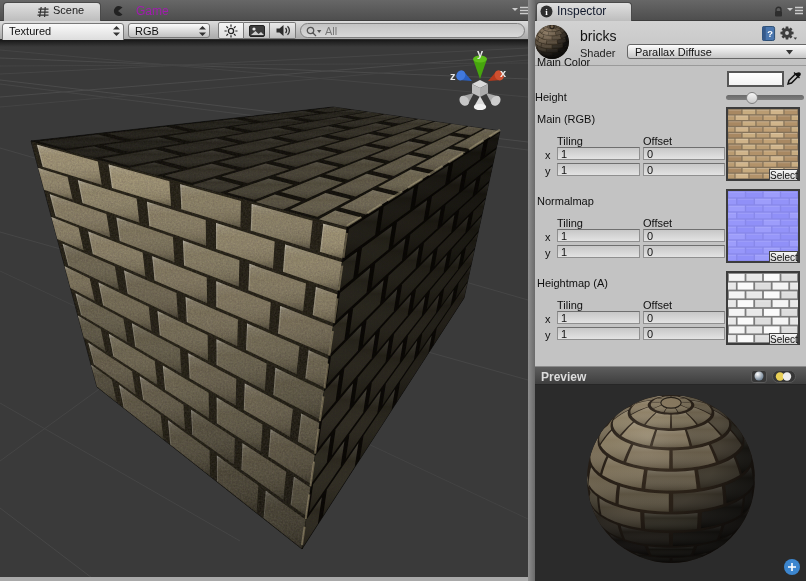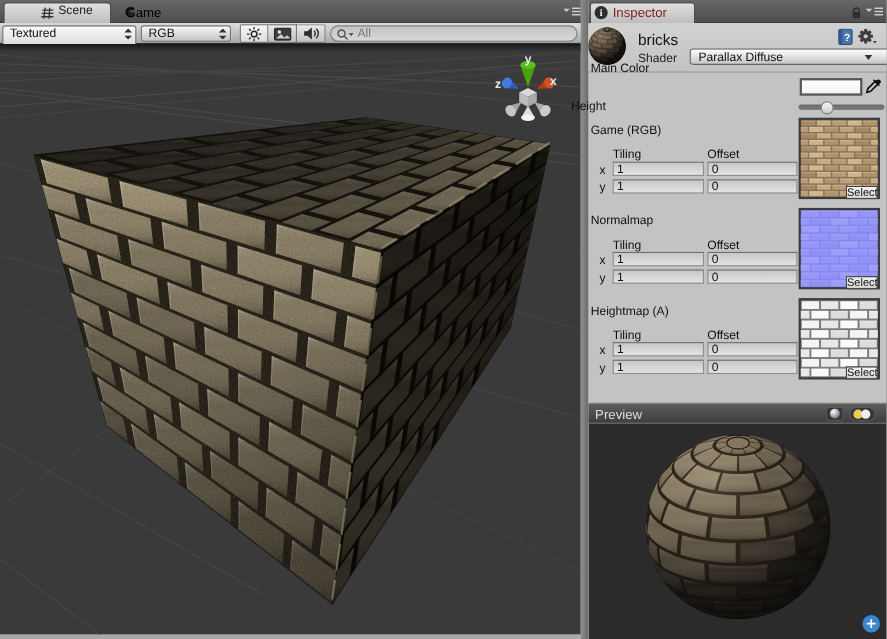--- a/index.html
+++ b/index.html
@@ -12,21 +12,21 @@
 <div class="abs" style="left:3px;top:2px;width:98px;height:19px;background:linear-gradient(#e0e0e0,#bdbdbd);border:1px solid #4a4a4a;border-bottom:none;border-radius:4px 4px 0 0"></div>
 <svg class="abs" width="14" height="13" viewBox="0 0 14 13" style="left:36px;top:5px">
     <g stroke="#333" stroke-width="1.2" fill="none">
       <path d="M2.5 4.2 h10 M2 7.2 h10.5 M1.5 10.2 h11 M5.2 2 l-1.6 10 M9.2 2 l-0.6 10"></path>
     </g>
   </svg>
 <div class="abs" style="left:53px;top:4px;font-size:11px;color:#1a1a1a">Scene</div>
 <svg class="abs" width="12" height="12" viewBox="0 0 12 12" style="left:112px;top:5px">
     <path d="M10.5 2.6 A5 5 0 1 0 10.5 9.4 L6 6 Z" fill="#222"></path>
   </svg>
-<div class="abs" style="left:114px;top:4px;font-size:12px;color:#000000">Game</div>
+<div class="abs" style="left:136px;top:4px;font-size:12px;color:#a21caf">Game</div>
 <svg class="abs" width="16" height="10" viewBox="0 0 16 10" style="left:512px;top:6px">
     <path d="M0 2 l3 3 3-3z" fill="#ccc"></path>
     <path d="M8 1.5h8M8 4.5h8M8 7.5h8" stroke="#ccc" stroke-width="1.4"></path>
   </svg>
 
 <div class="abs" style="left:0;top:21px;width:528px;height:19px;background:linear-gradient(#dcdcdc,#a9a9a9);border-bottom:1px solid #2c2c2c"></div>
 <div class="abs" style="left:2px;top:23px;width:122px;height:33px;background:linear-gradient(#fafafa,#c2c2c2);border:1px solid #787878;border-radius:3px;font-size:11px;color:#111;padding:1px 0 0 6px">Textured</div>
 <svg class="abs" width="7" height="10" viewBox="0 0 7 10" style="left:113px;top:26px">
     <path d="M0 3.5 L3.5 0 L7 3.5z M0 6.5 L3.5 10 L7 6.5z" fill="#333"></path>
   </svg>
@@ -535,21 +535,21 @@
 
 <div class="abs" style="left:528px;top:0;width:7px;height:581px;background:linear-gradient(90deg,#8e8e8e,#6a6a6a)"></div>
 
 <div class="abs" style="left:535px;top:0;width:271px;height:581px;background:#c3c3c3"></div>
 <div class="abs" style="left:535px;top:0;width:271px;height:21px;background:linear-gradient(#676767,#4e4e4e);border-bottom:1px solid #3c3c3c"></div>
 <div class="abs" style="left:536px;top:2px;width:96px;height:19px;background:linear-gradient(#e0e0e0,#bdbdbd);border:1px solid #4a4a4a;border-bottom:none;border-radius:4px 4px 0 0"></div>
 <svg class="abs" width="13" height="13" viewBox="0 0 13 13" style="left:540px;top:5px">
     <circle cx="6.5" cy="6.5" r="6" fill="#2e2e2e"></circle>
     <text x="6.5" y="9.8" font-size="9" font-weight="bold" fill="#fff" text-anchor="middle" font-family="Liberation Serif,serif">i</text>
   </svg>
-<div class="abs" style="left:557px;top:4px;font-size:12px;color:#7f1d1d">Inspector</div>
+<div class="abs" style="left:557px;top:4px;font-size:12px;color:#0f172a">Inspector</div>
 <svg class="abs" width="11" height="12" viewBox="0 0 11 12" style="left:773px;top:6px">
     <path d="M3 5 v-1.2 a2.5 2.5 0 0 1 5 0 V5" fill="none" stroke="#2e2e2e" stroke-width="1.4"></path>
     <rect x="2" y="5" width="7" height="5.5" rx="1" fill="#2e2e2e"></rect>
   </svg>
 <svg class="abs" width="16" height="10" viewBox="0 0 16 10" style="left:787px;top:6px">
     <path d="M0 2 l3 3 3-3z" fill="#ccc"></path>
     <path d="M8 1.5h8M8 4.5h8M8 7.5h8" stroke="#ccc" stroke-width="1.4"></path>
   </svg>
 
 <div class="abs" style="left:535px;top:21px;width:271px;height:45px;background:linear-gradient(#d2d2d2,#c2c2c2);border-bottom:1px solid #9a9a9a"></div>
@@ -683,25 +683,25 @@
     <path d="M15.5 13 h4 l-2 2.6z" fill="#3d3d3d"></path>
   </svg>
 
 <div class="abs lab" style="left:537px;top:56px">Main Color</div>
 <div class="abs" style="left:727px;top:71px;width:57px;height:16px;background:linear-gradient(#fff,#f2f2f2);border:2px solid #565656"></div>
 <svg class="abs" width="16" height="16" viewBox="0 0 16 16" style="left:786px;top:70px">
     <path d="M2 14 L3 10.5 L9.5 4 L12 6.5 L5.5 13 Z" fill="none" stroke="#111" stroke-width="1.5"></path>
     <path d="M9 3.2 L12.8 7 L14.6 5.2 a2 2 0 0 0-2.7-2.7 Z" fill="#111"></path>
     <path d="M8 2.5 l5.5 5.5" stroke="#111" stroke-width="1.2"></path>
   </svg>
-<div class="abs lab" style="left:519px;top:91px">Height</div>
+<div class="abs lab" style="left:535px;top:91px">Height</div>
 <div class="abs" style="left:726px;top:95px;width:78px;height:5px;background:linear-gradient(#696969,#7e7e7e);border-radius:3px"></div>
 <div class="abs" style="left:746px;top:92px;width:12px;height:12px;border-radius:50%;background:linear-gradient(#f5f5f5,#cacaca);border:1px solid #818181"></div>
 
-<div class="abs lab" style="left:537px;top:113px">Game (RGB)</div>
+<div class="abs lab" style="left:537px;top:113px">Main (RGB)</div>
 <div class="abs lab" style="left:557px;top:135px">Tiling</div>
 <div class="abs lab" style="left:643px;top:135px">Offset</div>
 <div class="abs lab" style="left:545px;top:149px">x</div>
 <div class="field" style="left:557px;top:147px;width:83px">1</div>
 <div class="field" style="left:643px;top:147px;width:82px">0</div>
 <div class="abs lab" style="left:545px;top:165px">y</div>
 <div class="field" style="left:557px;top:163px;width:83px">1</div>
 <div class="field" style="left:643px;top:163px;width:82px">0</div>
 
 <div class="abs lab" style="left:537px;top:195px">Normalmap</div>
@@ -1027,21 +1027,21 @@
       <rect x="790.1" y="335.1" width="7.9" height="7.0" fill="rgb(232,232,232)"></rect>
       <rect x="790.1" y="335.1" width="7.9" height="1.5" fill="#ffffff" fill-opacity="0.2"></rect>
 </g>
 </svg>
 <div class="abs" style="left:769px;top:169px;width:29px;height:12px;background:linear-gradient(#f5f5f5,#d2d2d2);border:1px solid #444;font-size:10px;color:#111;text-align:center;line-height:11px">Select</div>
 <div class="abs" style="left:769px;top:251px;width:29px;height:12px;background:linear-gradient(#f5f5f5,#d2d2d2);border:1px solid #444;font-size:10px;color:#111;text-align:center;line-height:11px">Select</div>
 <div class="abs" style="left:769px;top:333px;width:29px;height:12px;background:linear-gradient(#f5f5f5,#d2d2d2);border:1px solid #444;font-size:10px;color:#111;text-align:center;line-height:11px">Select</div>
 
 <div class="abs" style="left:535px;top:366px;width:271px;height:1px;background:#8a8a8a"></div>
 <div class="abs" style="left:535px;top:367px;width:271px;height:18px;background:linear-gradient(#5d5d5d,#3e3e3e);border-bottom:1px solid #262626"></div>
-<div class="abs" style="left:541px;top:370px;font-size:12px;font-weight:normal;color:#dcdcdc">Preview</div>
+<div class="abs" style="left:541px;top:370px;font-size:12px;font-weight:bold;color:#dcdcdc">Preview</div>
 <div class="abs" style="left:751px;top:370px;width:16px;height:13px;background:#373737;border:1px solid #5a5a5a;border-radius:3px"></div>
 <svg class="abs" width="10" height="10" viewBox="0 0 10 10" style="left:754px;top:371px">
     <defs>
       <radialGradient id="pb" cx="35%" cy="30%" r="75%">
         <stop offset="0%" stop-color="#fff"></stop>
         <stop offset="100%" stop-color="#67798c"></stop>
       </radialGradient>
     </defs>
     <circle cx="5" cy="5" r="4.5" fill="url(#pb)"></circle>
   </svg>

